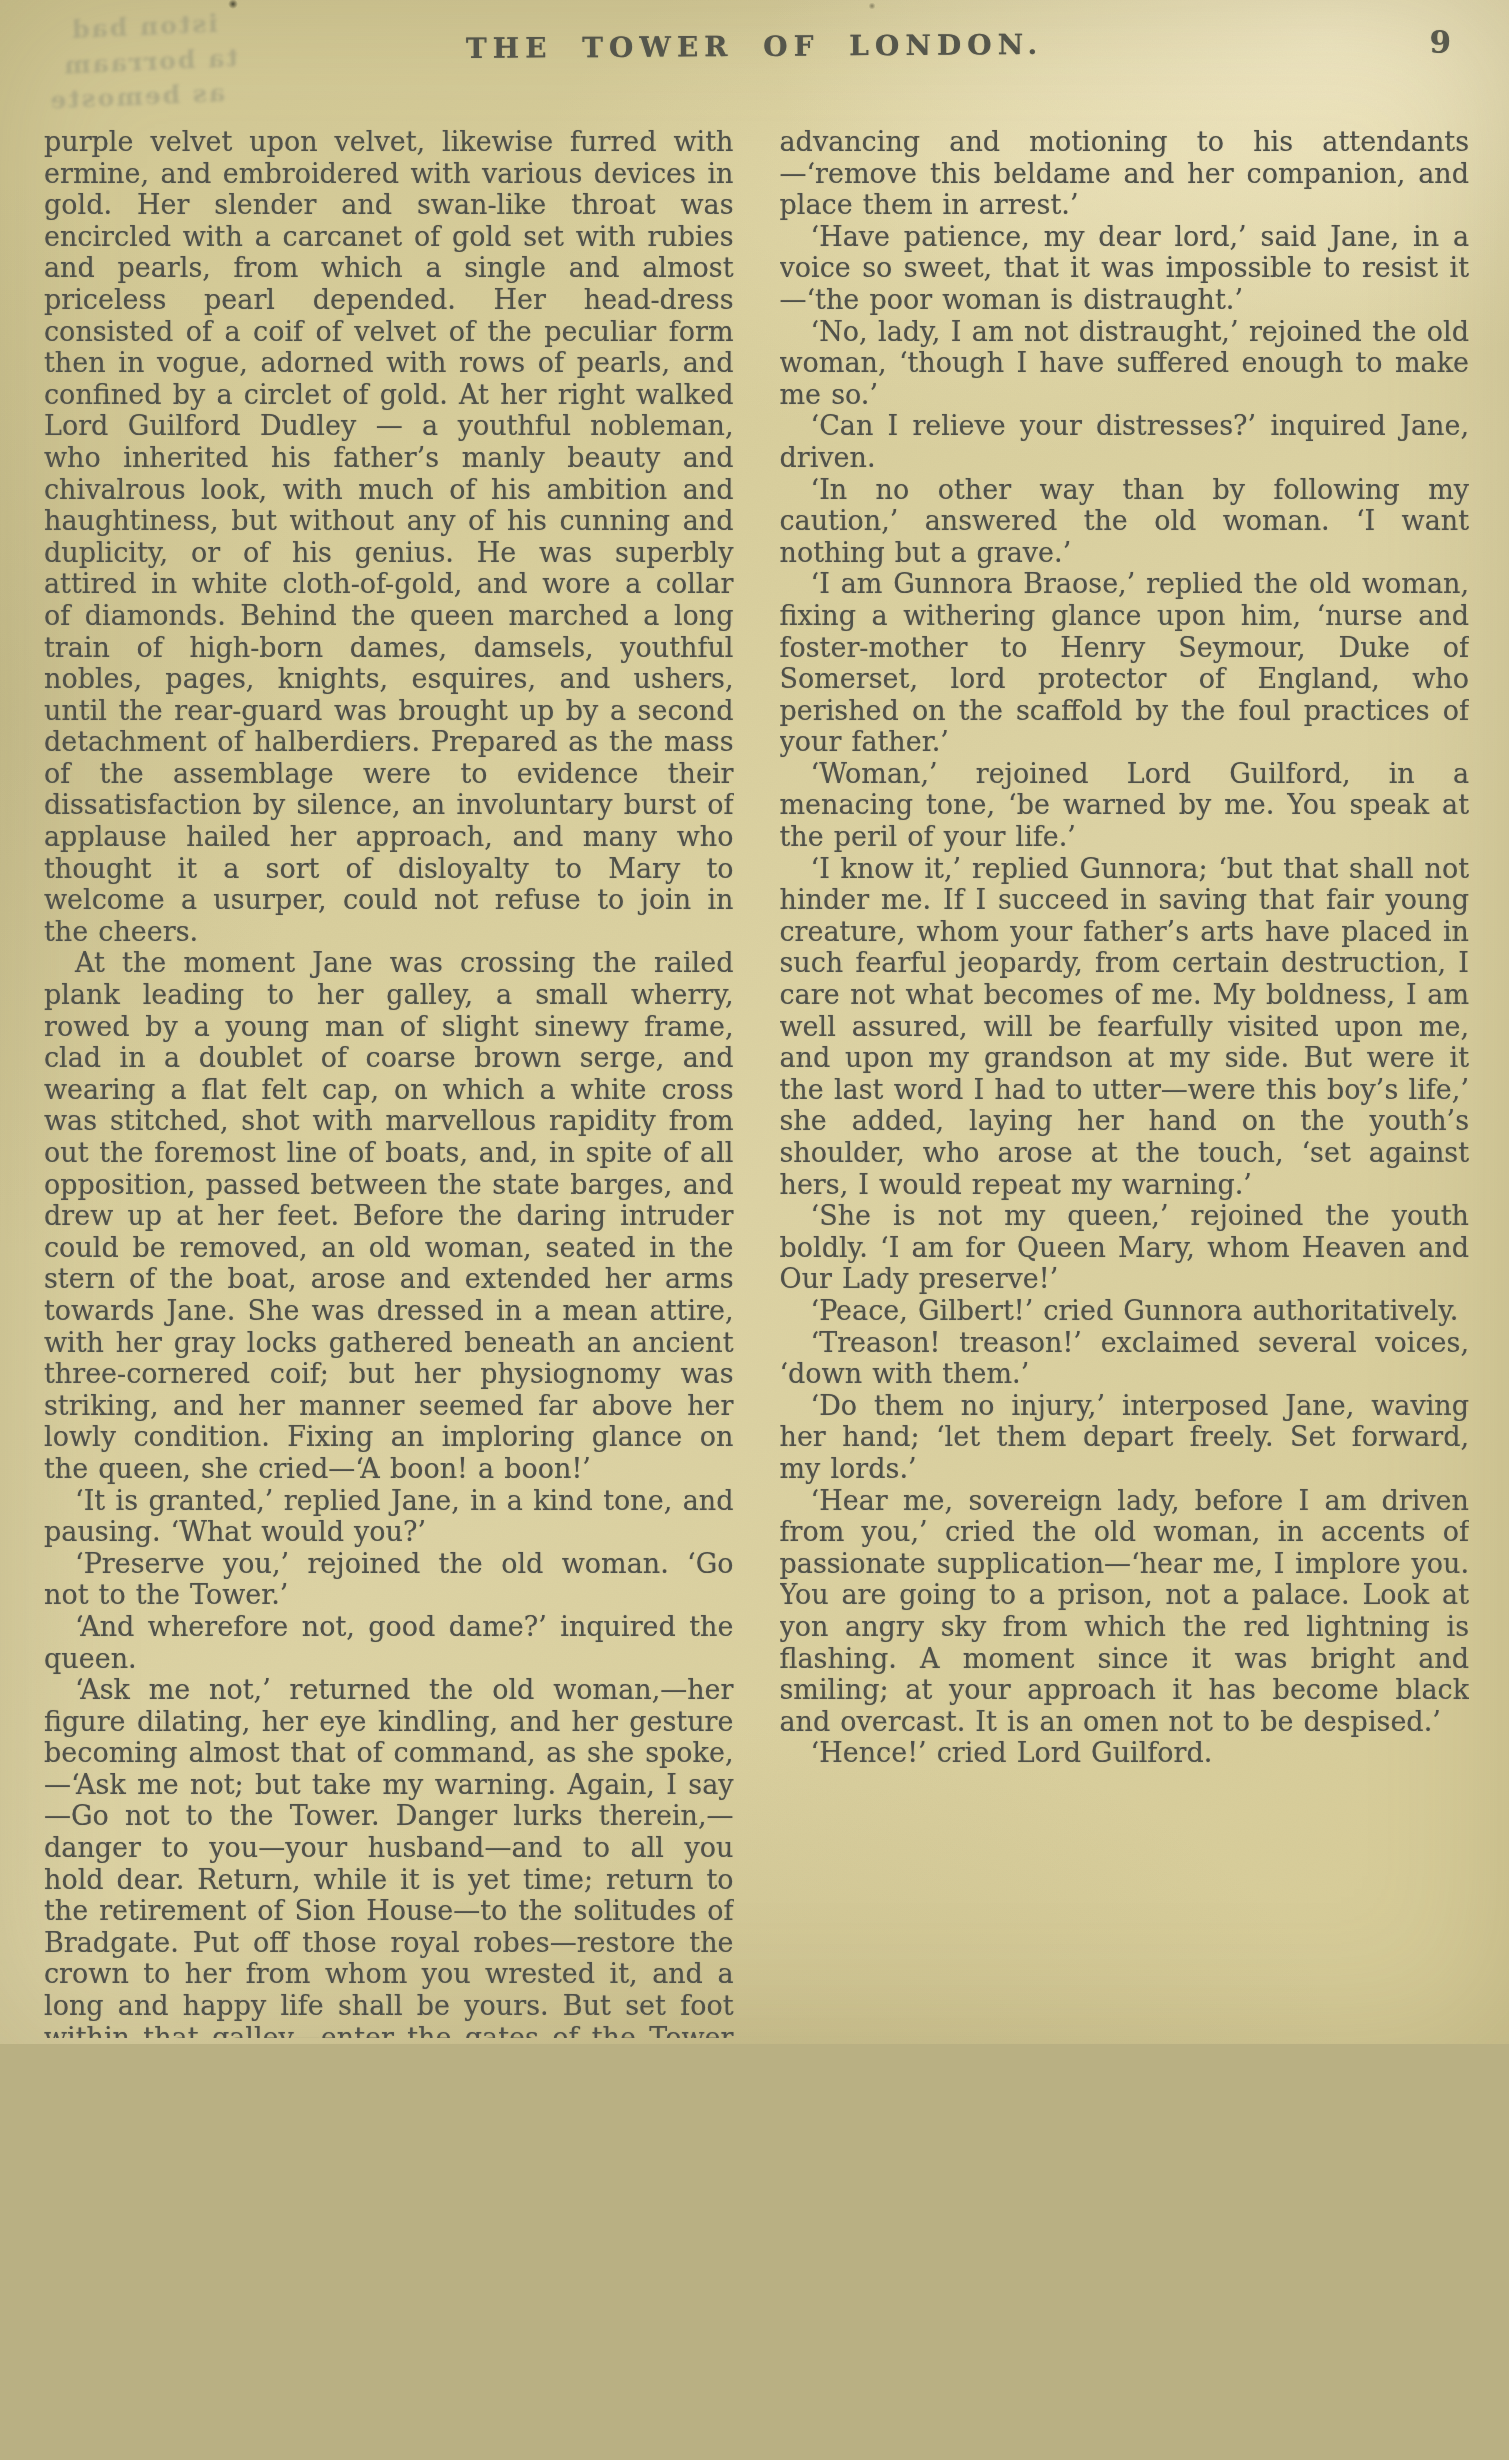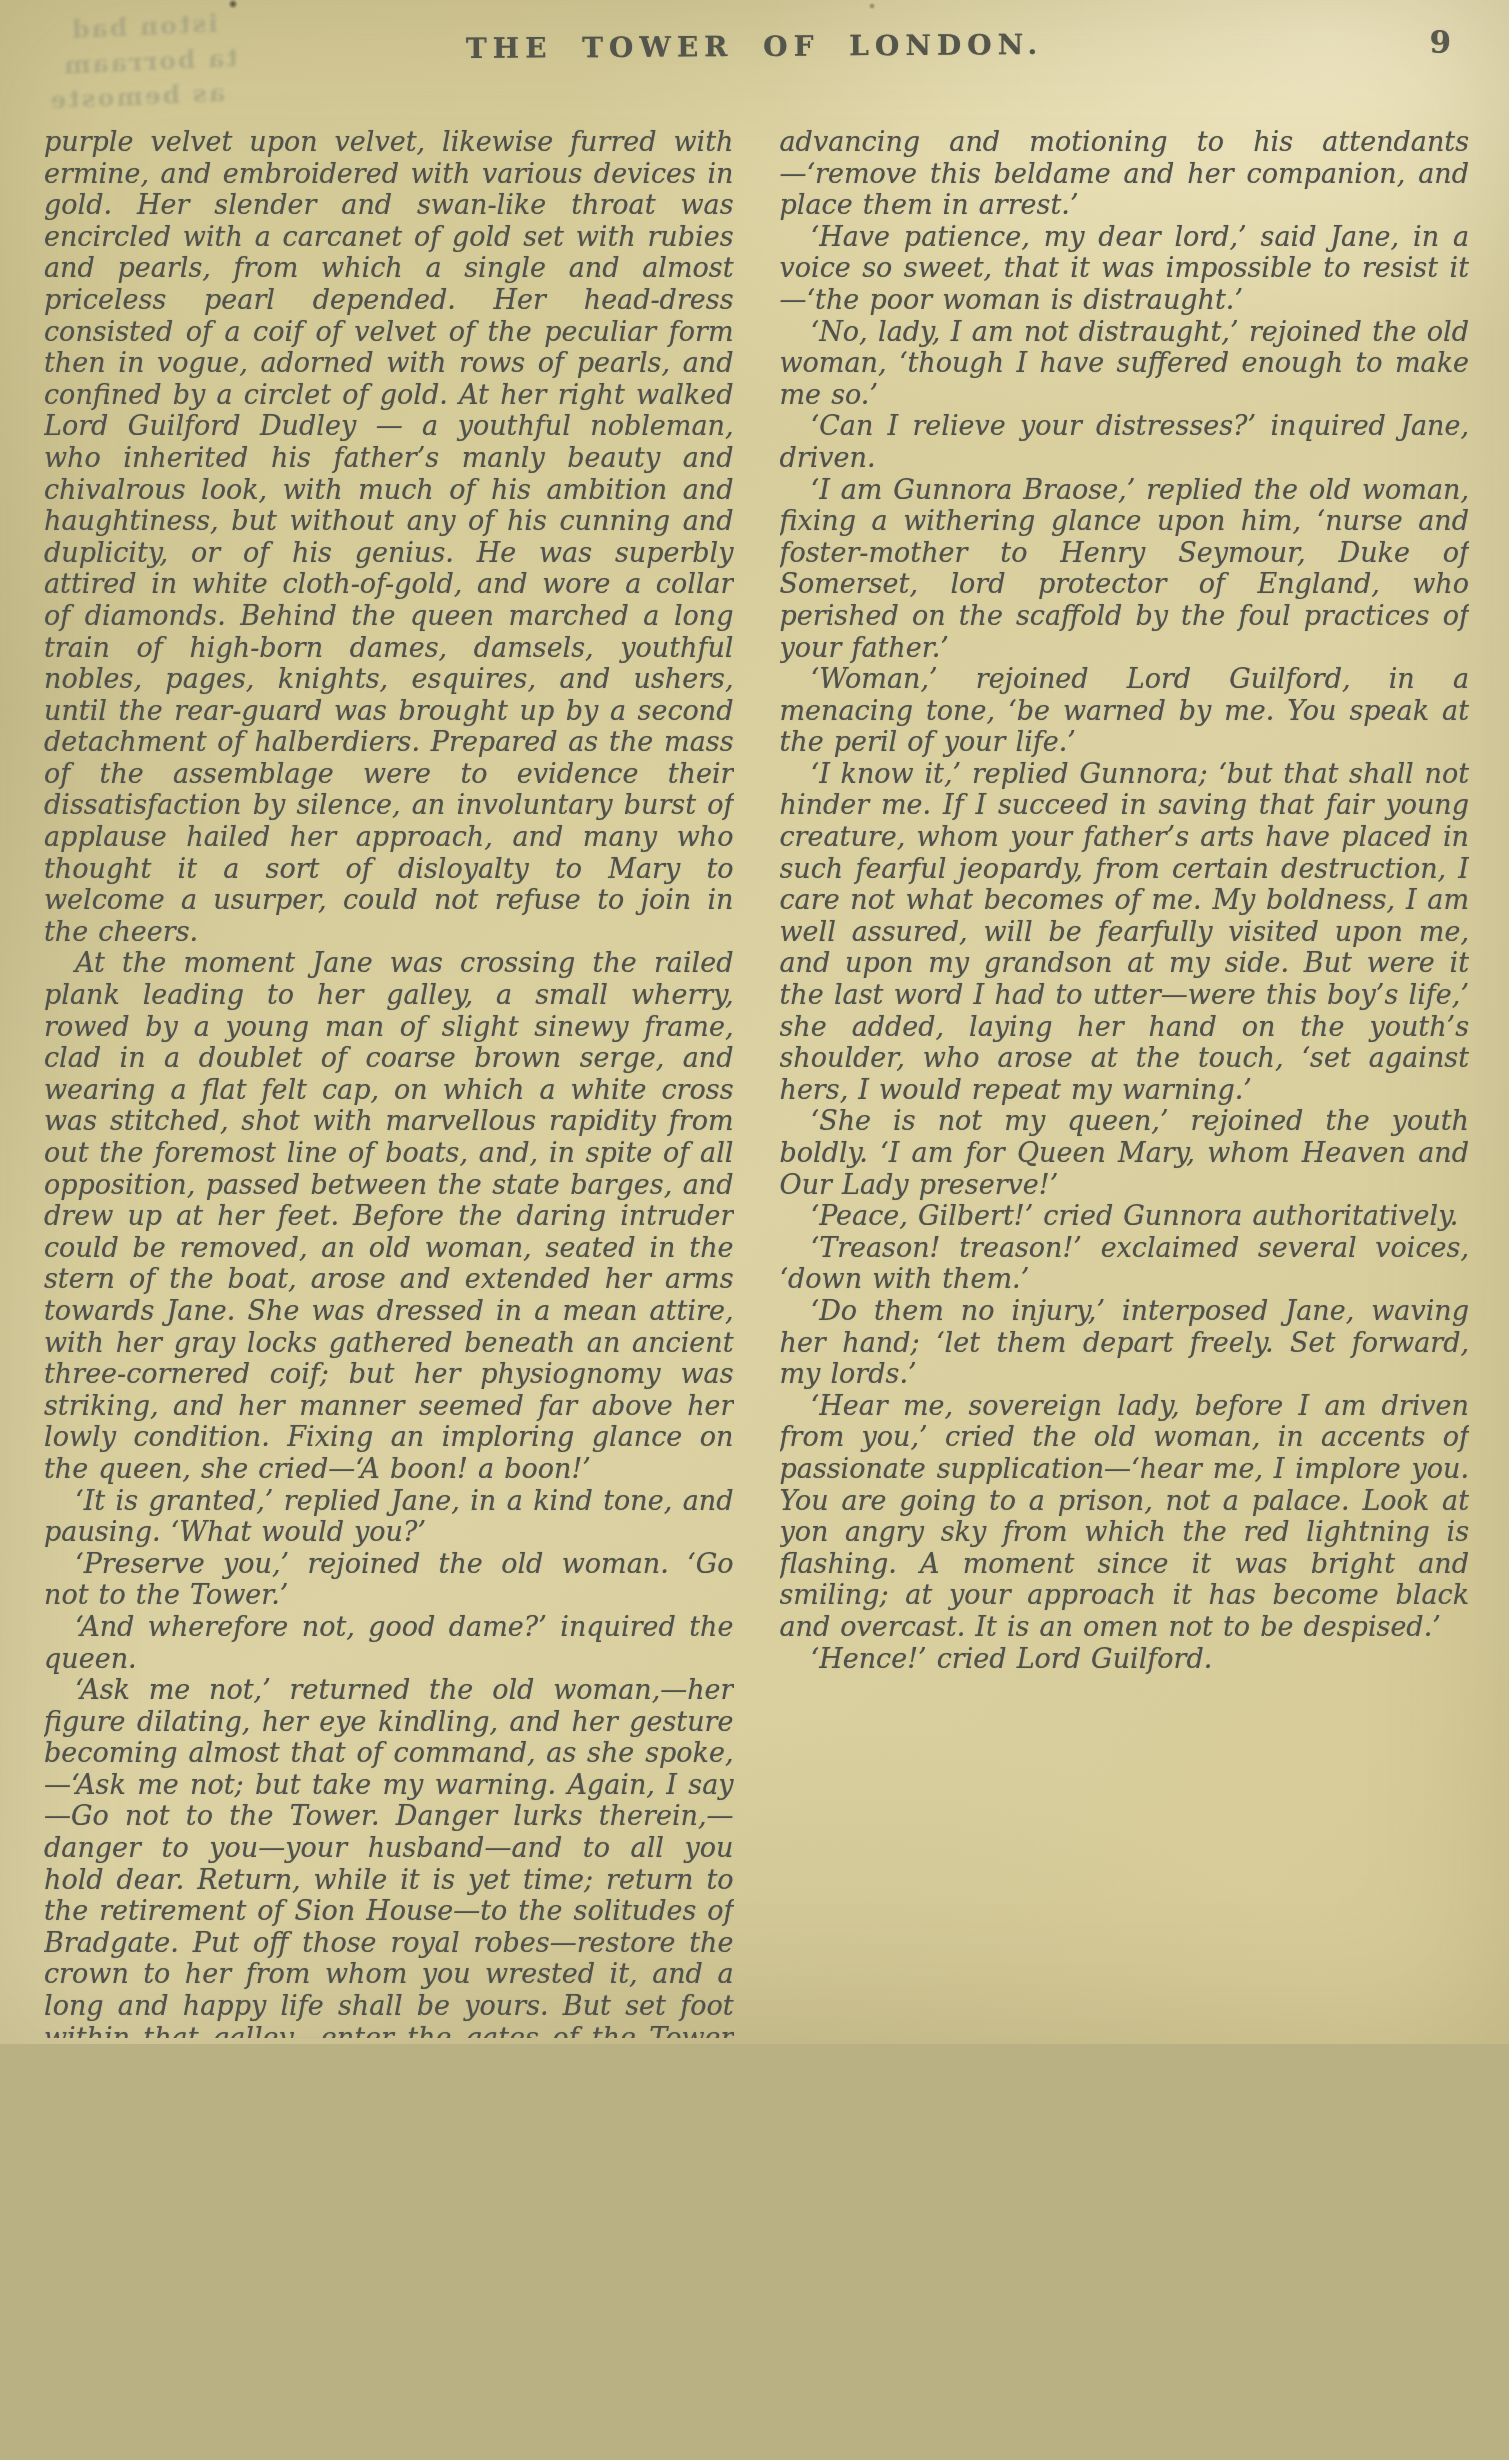--- a/index.html
+++ b/index.html
@@ -36,21 +36,21 @@
   }
   .bleed.b1{top:12px;left:70px;}
   .bleed.b2{top:47px;left:62px;}
   .bleed.b3{top:82px;left:48px;}
   .columns{
     position:absolute;top:126px;left:44px;right:40px;bottom:6px;
     display:flex;gap:46px;overflow:hidden;
   }
   .column{
     flex:1 1 0;overflow:hidden;text-align:justify;
-    font-size:27px;line-height:31.6px;word-spacing:1.5px;hyphens:none;font-style:italic;
+    font-size:27px;line-height:31.6px;word-spacing:1.5px;hyphens:none;
   }
   .para{margin:0;text-indent:0;text-shadow:0 0 1px rgba(80,81,74,.5);}
   .para.indent{text-indent:1.15em;}
 </style>
 </head>
 <body>
 
 <div class="page">
 
   <svg class="grain" xmlns="http://www.w3.org/2000/svg">
@@ -76,20 +76,21 @@
         <p class="para indent">‘Preserve you,’ rejoined the old woman. ‘Go not to the Tower.’</p>
         <p class="para indent">‘And wherefore not, good dame?’ inquired the queen.</p>
         <p class="para indent">‘Ask me not,’ returned the old woman,—her figure dilating, her eye kindling, and her gesture becoming almost that of command, as she spoke,—‘Ask me not; but take my warning. Again, I say—Go not to the Tower. Danger lurks therein,—danger to you—your husband—and to all you hold dear. Return, while it is yet time; return to the retirement of Sion House—to the solitudes of Bradgate. Put off those royal robes—restore the crown to her from whom you wrested it, and a long and happy life shall be yours. But set foot within that galley—enter the gates of the Tower—and another year shall not pass over your head.’</p>
         <p class="para indent">‘Danger!’ cried Lord Guilford Dudley,</p>
       </div>
     <div class="column">
         <p class="para">advancing and motioning to his attendants—‘remove this beldame and her companion, and place them in arrest.’</p>
         <p class="para indent">‘Have patience, my dear lord,’ said Jane, in a voice so sweet, that it was impossible to resist it—‘the poor woman is distraught.’</p>
         <p class="para indent">‘No, lady, I am not distraught,’ rejoined the old woman, ‘though I have suffered enough to make me so.’</p>
         <p class="para indent">‘Can I relieve your distresses?’ inquired Jane, driven.</p>
+        <p class="para indent">‘In no other way than by following my caution,’ answered the old woman. ‘I want nothing but a grave.’</p>
         <p class="para indent">‘I am Gunnora Braose,’ replied the old woman, fixing a withering glance upon him, ‘nurse and foster-mother to Henry Seymour, Duke of Somerset, lord protector of England, who perished on the scaffold by the foul practices of your father.’</p>
         <p class="para indent">‘Woman,’ rejoined Lord Guilford, in a menacing tone, ‘be warned by me. You speak at the peril of your life.’</p>
         <p class="para indent">‘I know it,’ replied Gunnora; ‘but that shall not hinder me. If I succeed in saving that fair young creature, whom your father’s arts have placed in such fearful jeopardy, from certain destruction, I care not what becomes of me. My boldness, I am well assured, will be fearfully visited upon me, and upon my grandson at my side. But were it the last word I had to utter—were this boy’s life,’ she added, laying her hand on the youth’s shoulder, who arose at the touch, ‘set against hers, I would repeat my warning.’</p>
         <p class="para indent">‘She is not my queen,’ rejoined the youth boldly. ‘I am for Queen Mary, whom Heaven and Our Lady preserve!’</p>
         <p class="para indent">‘Peace, Gilbert!’ cried Gunnora authoritatively.</p>
         <p class="para indent">‘Treason! treason!’ exclaimed several voices, ‘down with them.’</p>
         <p class="para indent">‘Do them no injury,’ interposed Jane, waving her hand; ‘let them depart freely. Set forward, my lords.’</p>
         <p class="para indent">‘Hear me, sovereign lady, before I am driven from you,’ cried the old woman, in accents of passionate supplication—‘hear me, I implore you. You are going to a prison, not a palace. Look at yon angry sky from which the red lightning is flashing. A moment since it was bright and smiling; at your approach it has become black and overcast. It is an omen not to be despised.’</p>
         <p class="para indent">‘Hence!’ cried Lord Guilford.</p>
       </div>

